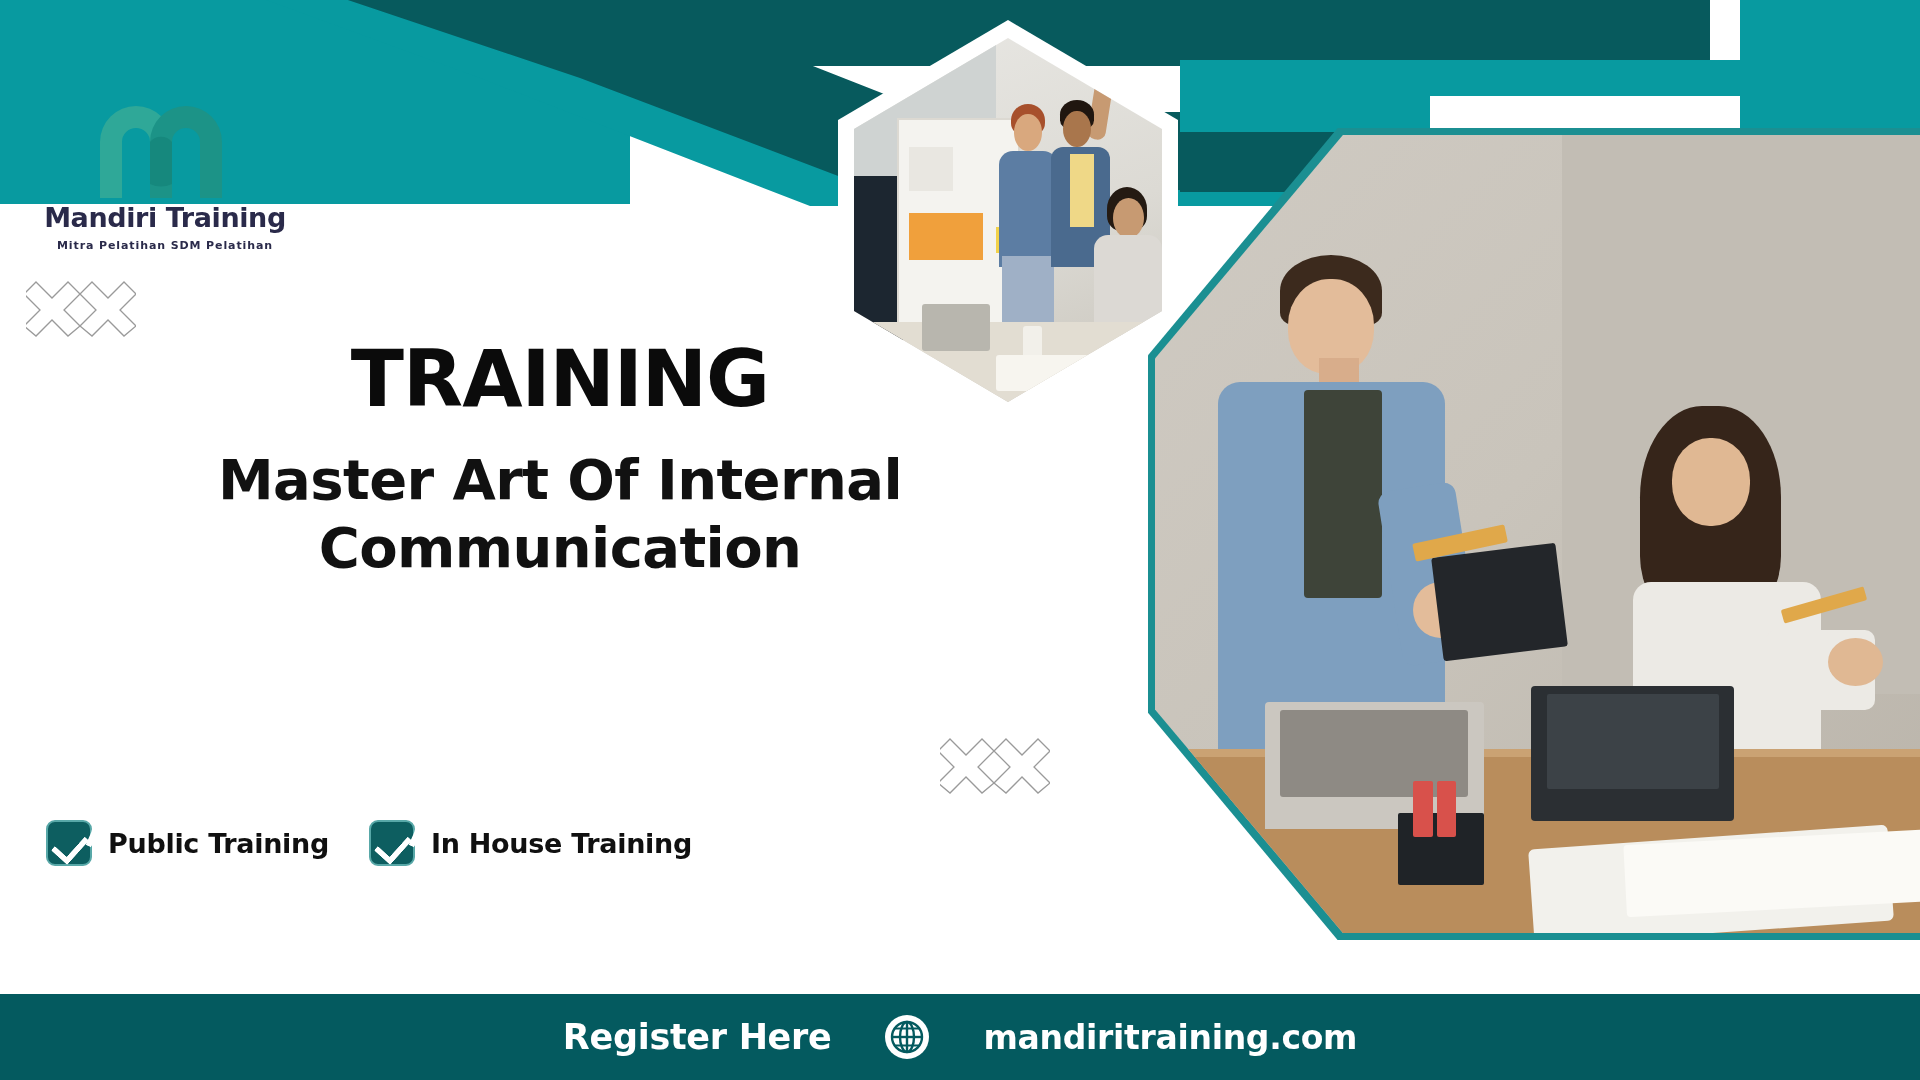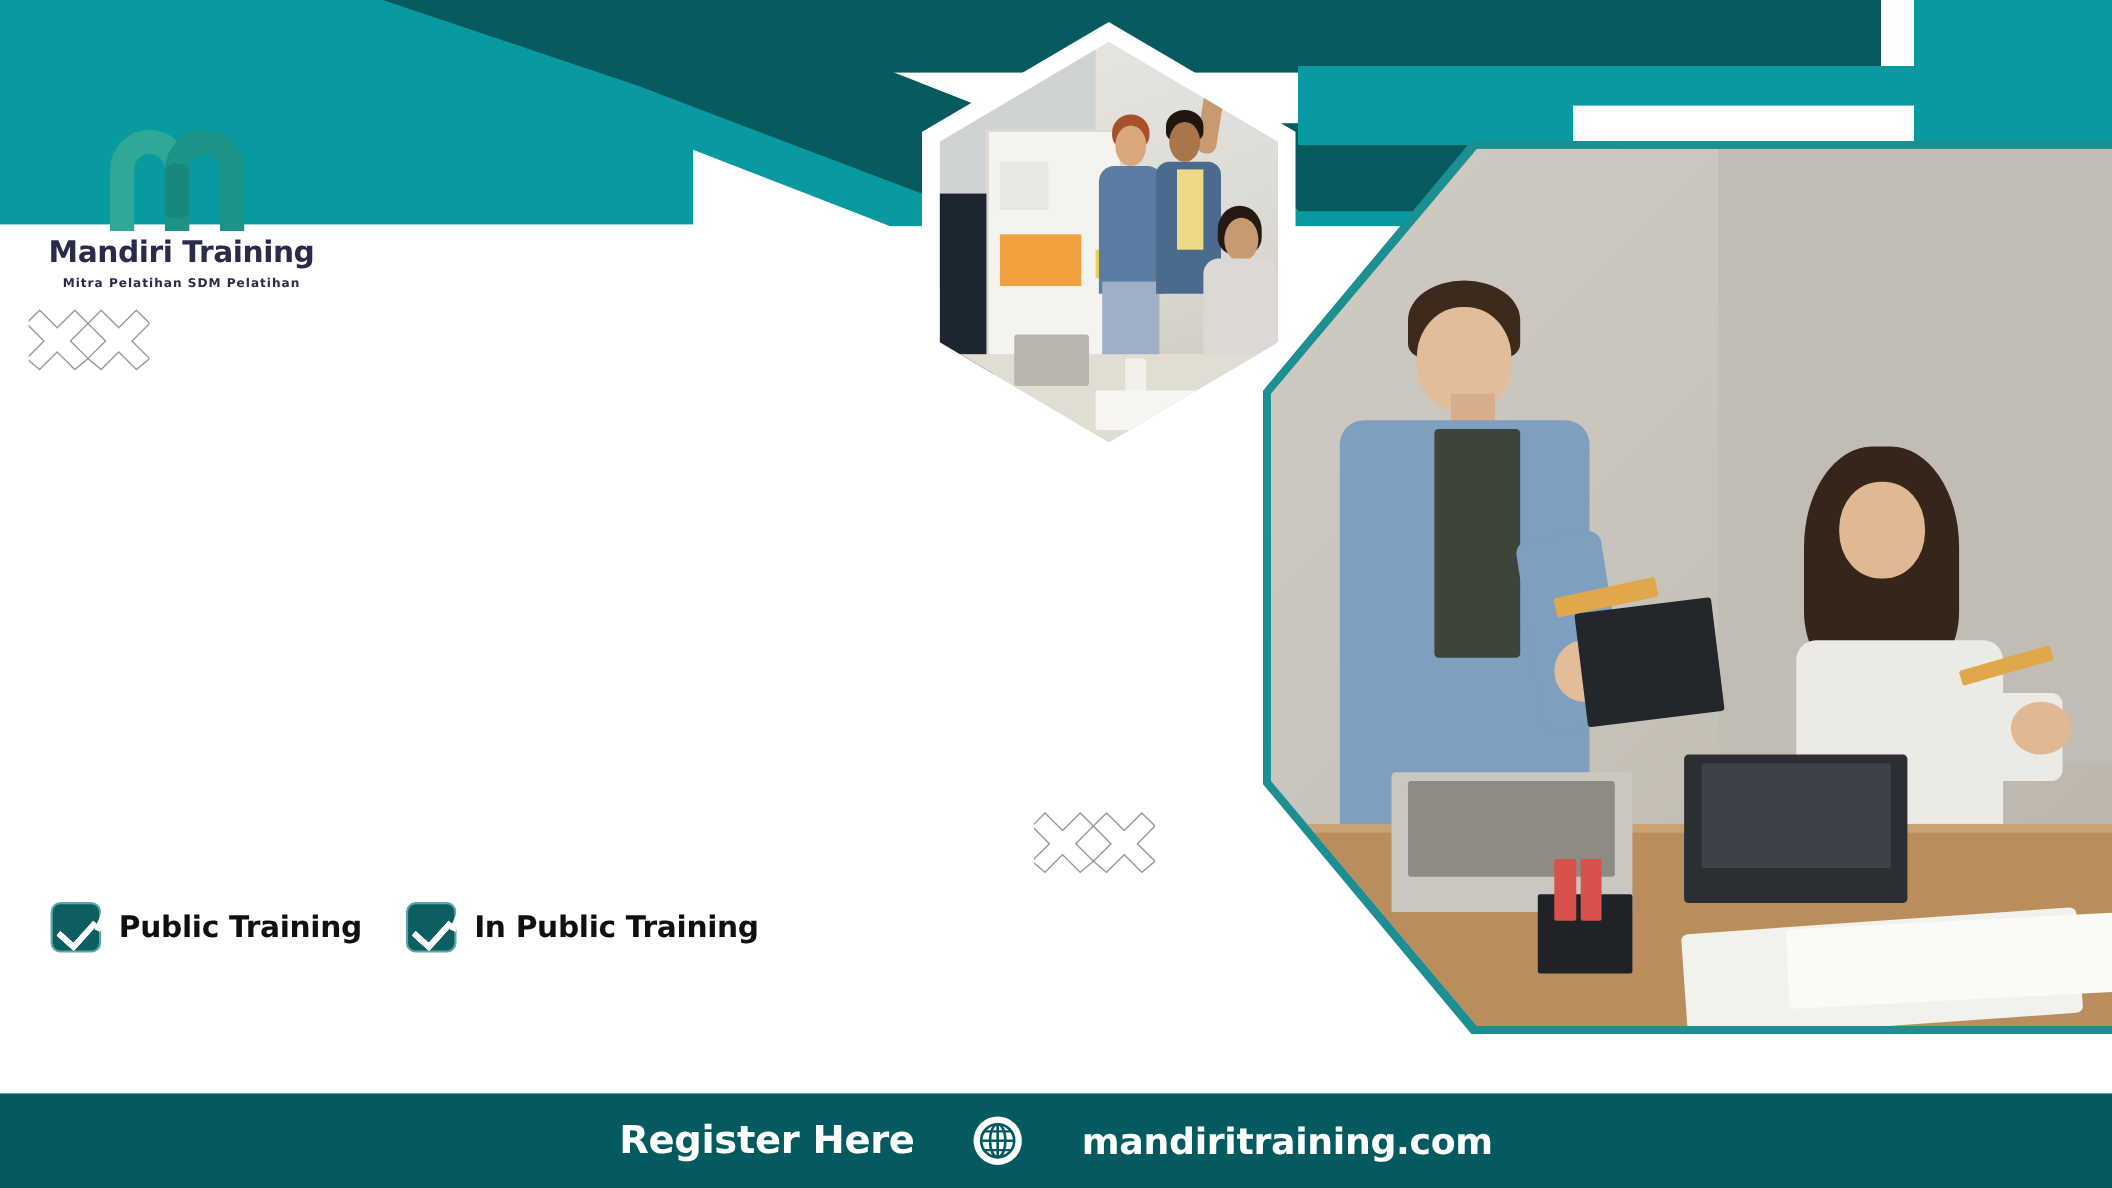--- a/index.html
+++ b/index.html
@@ -45,21 +45,21 @@
   .rib-dark-right {
     left:1180px; top:132px; width:740px; height:60px;
     background:#075a5d;
   }
   .rib-light-far-right {
     left:1740px; top:-6px; width:190px; height:260px;
     background:#089aa0;
   }
 
   
-  .logo-wrap { position:absolute; left:40px; top:110px; width:250px; }
+  .logo-wrap { position:absolute; left:40px; top:98px; width:250px; }
   .logo-mark { width:150px; height:100px; margin:0 auto; display:block; }
   .logo-name {
     text-align:center; font-size:27px; font-weight:700; color:#2a2a4a;
     letter-spacing:-0.4px; margin-top:4px;
     font-family:"DejaVu Sans", sans-serif;
   }
   .logo-tag {
     text-align:center; font-size:11px; font-weight:700; color:#2a2a4a;
     letter-spacing:0.9px; margin-top:6px;
     font-family:"DejaVu Sans", sans-serif;
@@ -307,33 +307,40 @@
         <div class="s2-lap2-scr"></div>
         <div class="s2-caddy"></div>
         <div class="s2-mark1"></div>
         <div class="s2-mark2"></div>
         <div class="s2-paper"></div>
         <div class="s2-paper2"></div>
       </div>
     </div>
   </div>
 
+  <div class="headline">
+    <div class="h-training">TRAINING</div>
+    <div class="h-sub">
+      <div>Master Art Of Internal</div>
+      <div>Communication</div>
+    </div>
+  </div>
 
   <div class="features">
     <div class="feat">
       <div class="chkbox">
           <span class="tail"></span>
         </div>
       <div class="feat-label">Public Training</div>
     </div>
     <div class="feat">
       <div class="chkbox">
           <span class="tail"></span>
         </div>
-      <div class="feat-label">In Public Training</div>
+      <div class="feat-label">In House Training</div>
     </div>
   </div>
 
   <div class="footer">
     <div class="footer-register">Register Here</div>
     <svg class="globe" viewBox="0 0 48 48">
       <circle cx="24" cy="24" r="22" fill="#ffffff"></circle>
       <circle cx="24" cy="24" r="15" fill="none" stroke="#045a5f" stroke-width="2.4"></circle>
       <ellipse cx="24" cy="24" rx="7" ry="15" fill="none" stroke="#045a5f" stroke-width="2.4"></ellipse>
       <line x1="9" y1="24" x2="39" y2="24" stroke="#045a5f" stroke-width="2.4"></line>

